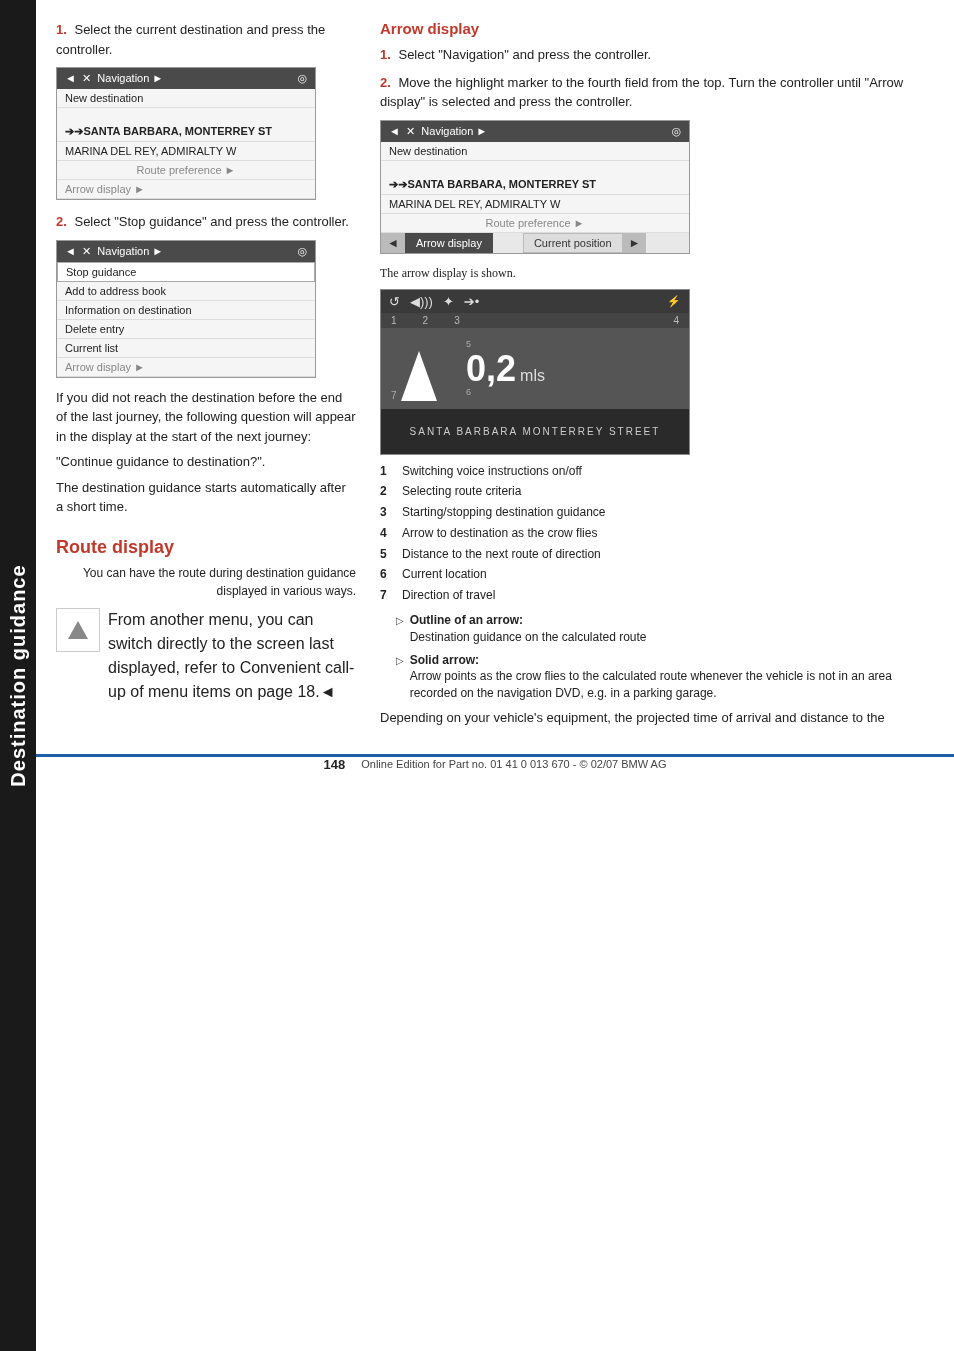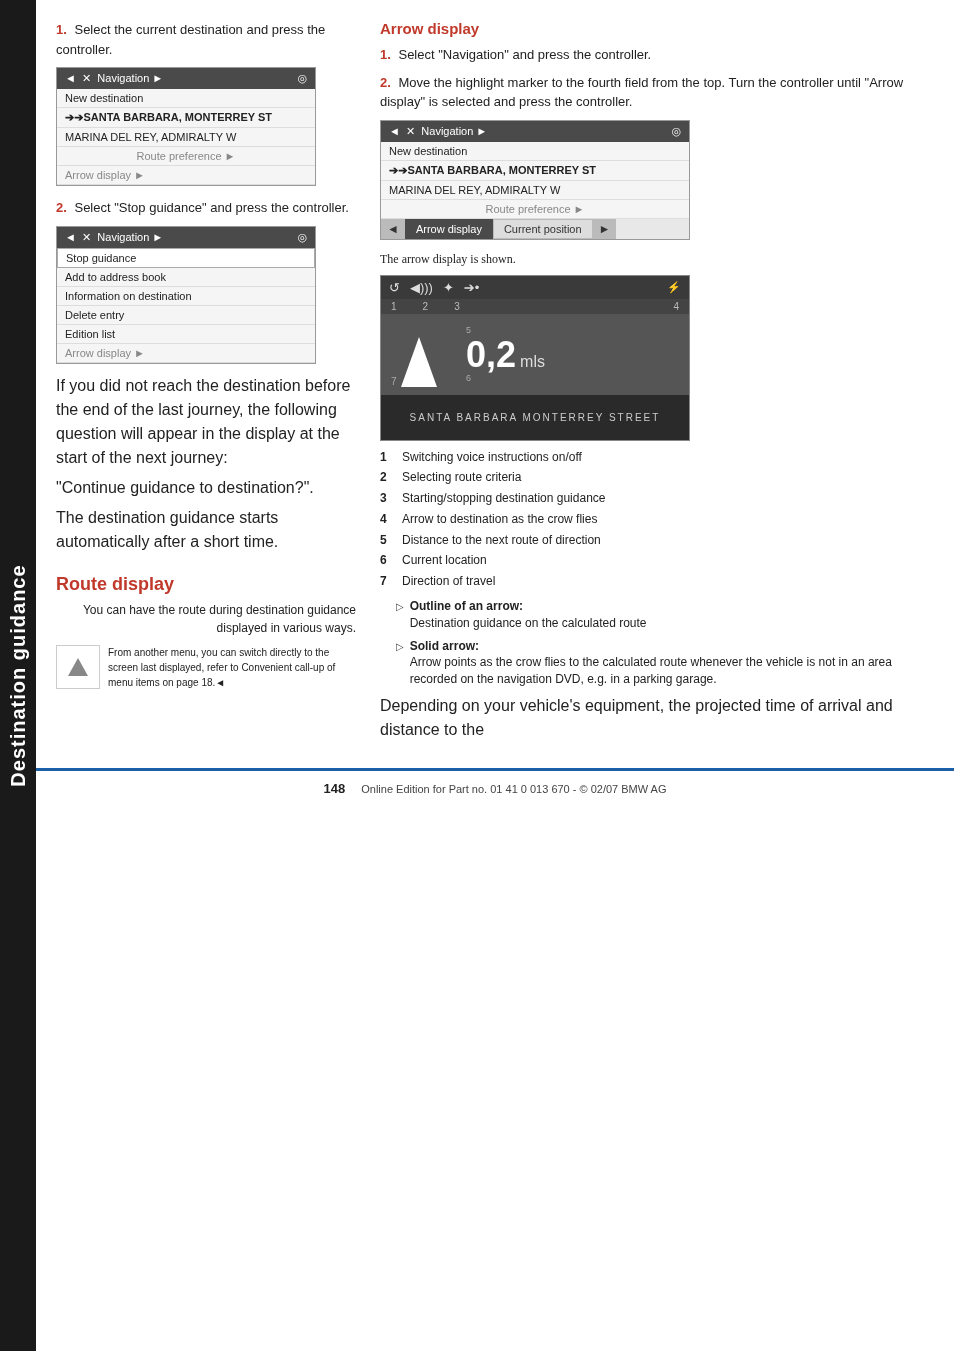--- a/index.html
+++ b/index.html
@@ -96,20 +96,21 @@
       text-align: center;
     }
 
     .nav-menu-item.arrow-disp {
       color: #888;
     }
 
     .nav-menu-item.dest-barbara {
       font-weight: bold;
       font-size: 11px;
+      margin-top: 14px;
     }
 
     
     .section-heading {
       color: #c0392b;
       font-size: 18px;
       font-weight: bold;
       margin: 20px 0 6px 0;
     }
 
@@ -135,21 +136,21 @@
 
     .icon-triangle {
       width: 0;
       height: 0;
       border-left: 10px solid transparent;
       border-right: 10px solid transparent;
       border-bottom: 18px solid #888;
     }
 
     .icon-box-text {
-      font-size: 10px;
+      font-size: 16px;
       line-height: 1.5;
       overflow: hidden;
     }
 
     .clearfix::after {
       content: '';
       display: table;
       clear: both;
     }
 
@@ -181,20 +182,21 @@
 
     .nav-menu-arrow-cell.selected {
       background: #4a4a4a;
       color: #fff;
       border-color: #4a4a4a;
     }
 
     .nav-menu-arrow-cell.current-pos {
       background: #ddd;
       color: #333;
+      margin-left: 30px;
     }
 
     .arrow-shown-text {
       font-size: 12px;
       margin: 8px 0;
       font-family: Liberation Serif, serif;
     }
 
     
     .num-list {
@@ -235,38 +237,38 @@
     .sub-bullet {
       color: #444;
       font-size: 10px;
       margin-top: 2px;
     }
 
     
     .footer {
       border-top: 3px solid #1a5fa8;
       margin-left: 36px;
-      padding: 10px 30px;
+      padding: 0 30px;
       font-size: 11px;
       color: #444;
       display: flex;
       align-items: center;
       justify-content: center;
     }
 
     .footer-page {
       font-size: 13px;
       font-weight: bold;
       margin-right: 16px;
       color: #222;
     }
 
     
     .para-text {
-      font-size: 16px;
+      font-size: 13px;
       line-height: 1.5;
       margin-bottom: 6px;
     }
 
     .nav-menu-arrow-left {
       padding: 3px 6px;
       font-size: 12px;
       background: #bbb;
       color: #333;
     }
@@ -436,21 +438,21 @@
 
     <div class="nav-stop-menu">
       <div class="nav-stop-header">
         <span>◄ &nbsp;✕&nbsp; Navigation ►</span>
         <span>◎</span>
       </div>
       <div class="nav-stop-item selected">Stop guidance</div>
       <div class="nav-stop-item">Add to address book</div>
       <div class="nav-stop-item">Information on destination</div>
       <div class="nav-stop-item">Delete entry</div>
-      <div class="nav-stop-item">Edition list</div>
+      <div class="nav-stop-item">Current list</div>
       <div class="nav-stop-item light">Arrow display ►</div>
     </div>
 
     <p class="para-text">If you did not reach the destination before the end of the last journey, the following question will appear in the display at the start of the next journey:</p>
     <p class="para-text">"Continue guidance to destination?".</p>
     <p class="para-text">The destination guidance starts automatically after a short time.</p>
 
     <div class="section-heading">Route display</div>
     <p class="section-text">You can have the route during destination guidance displayed in various ways.</p>
 

